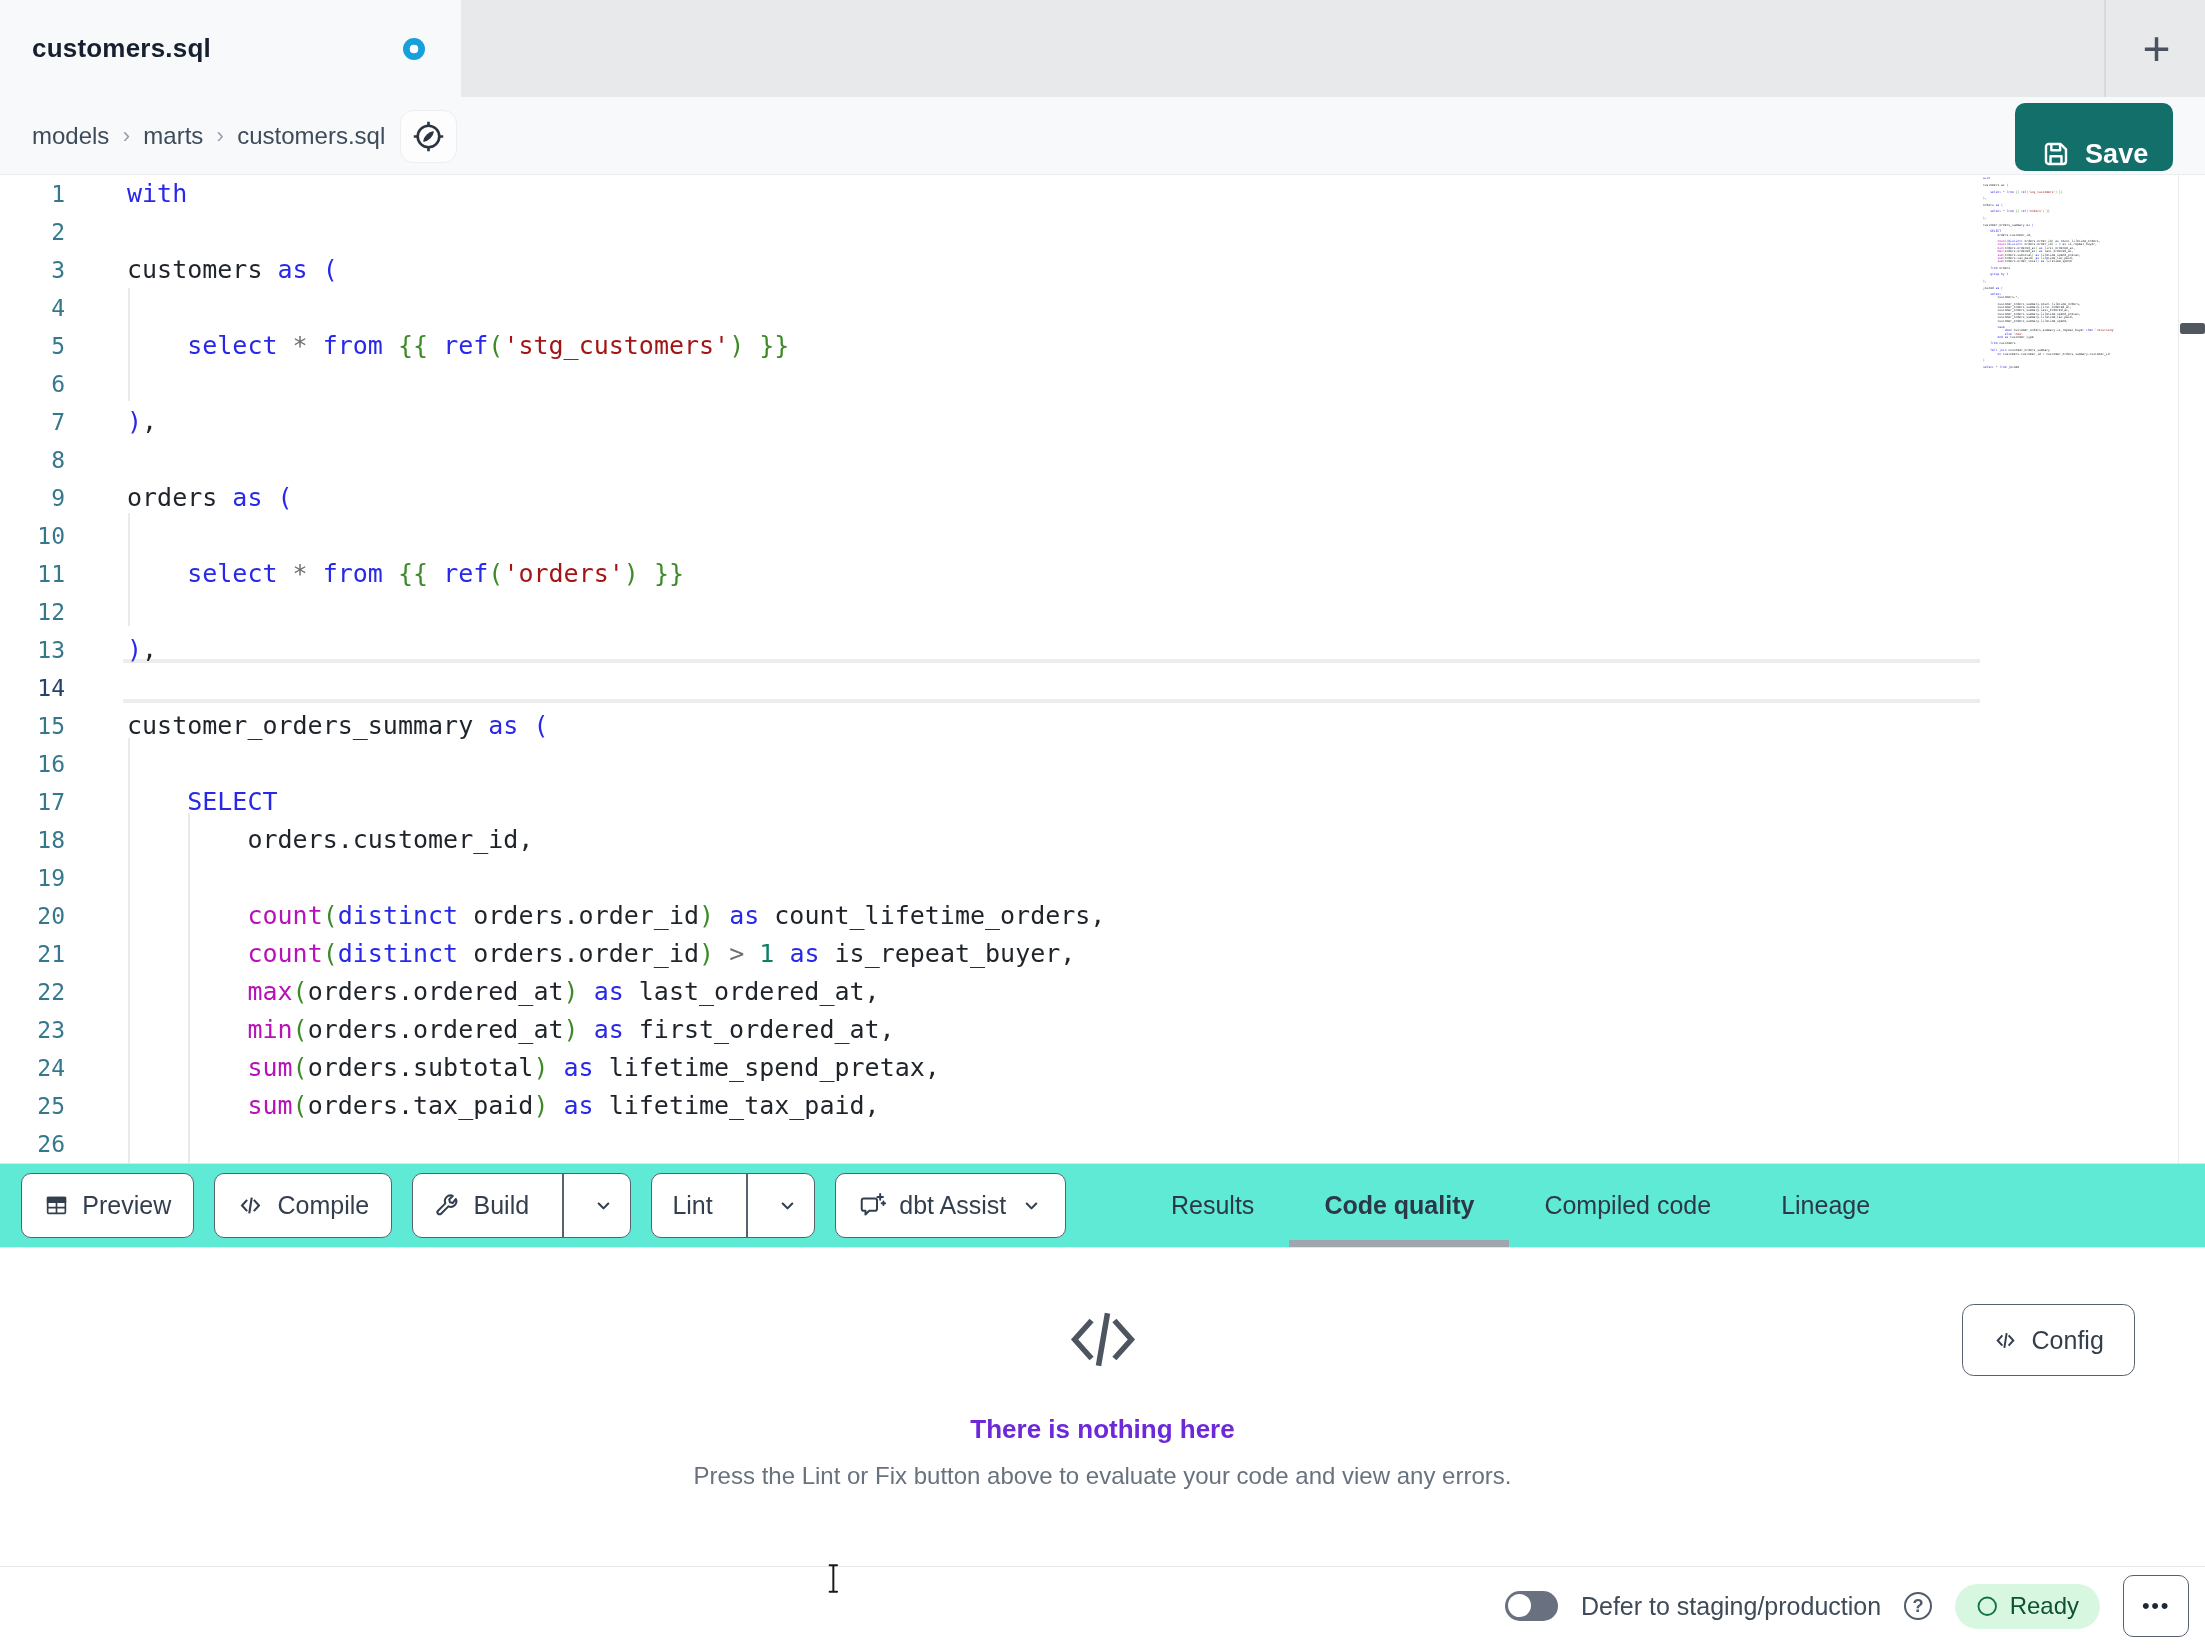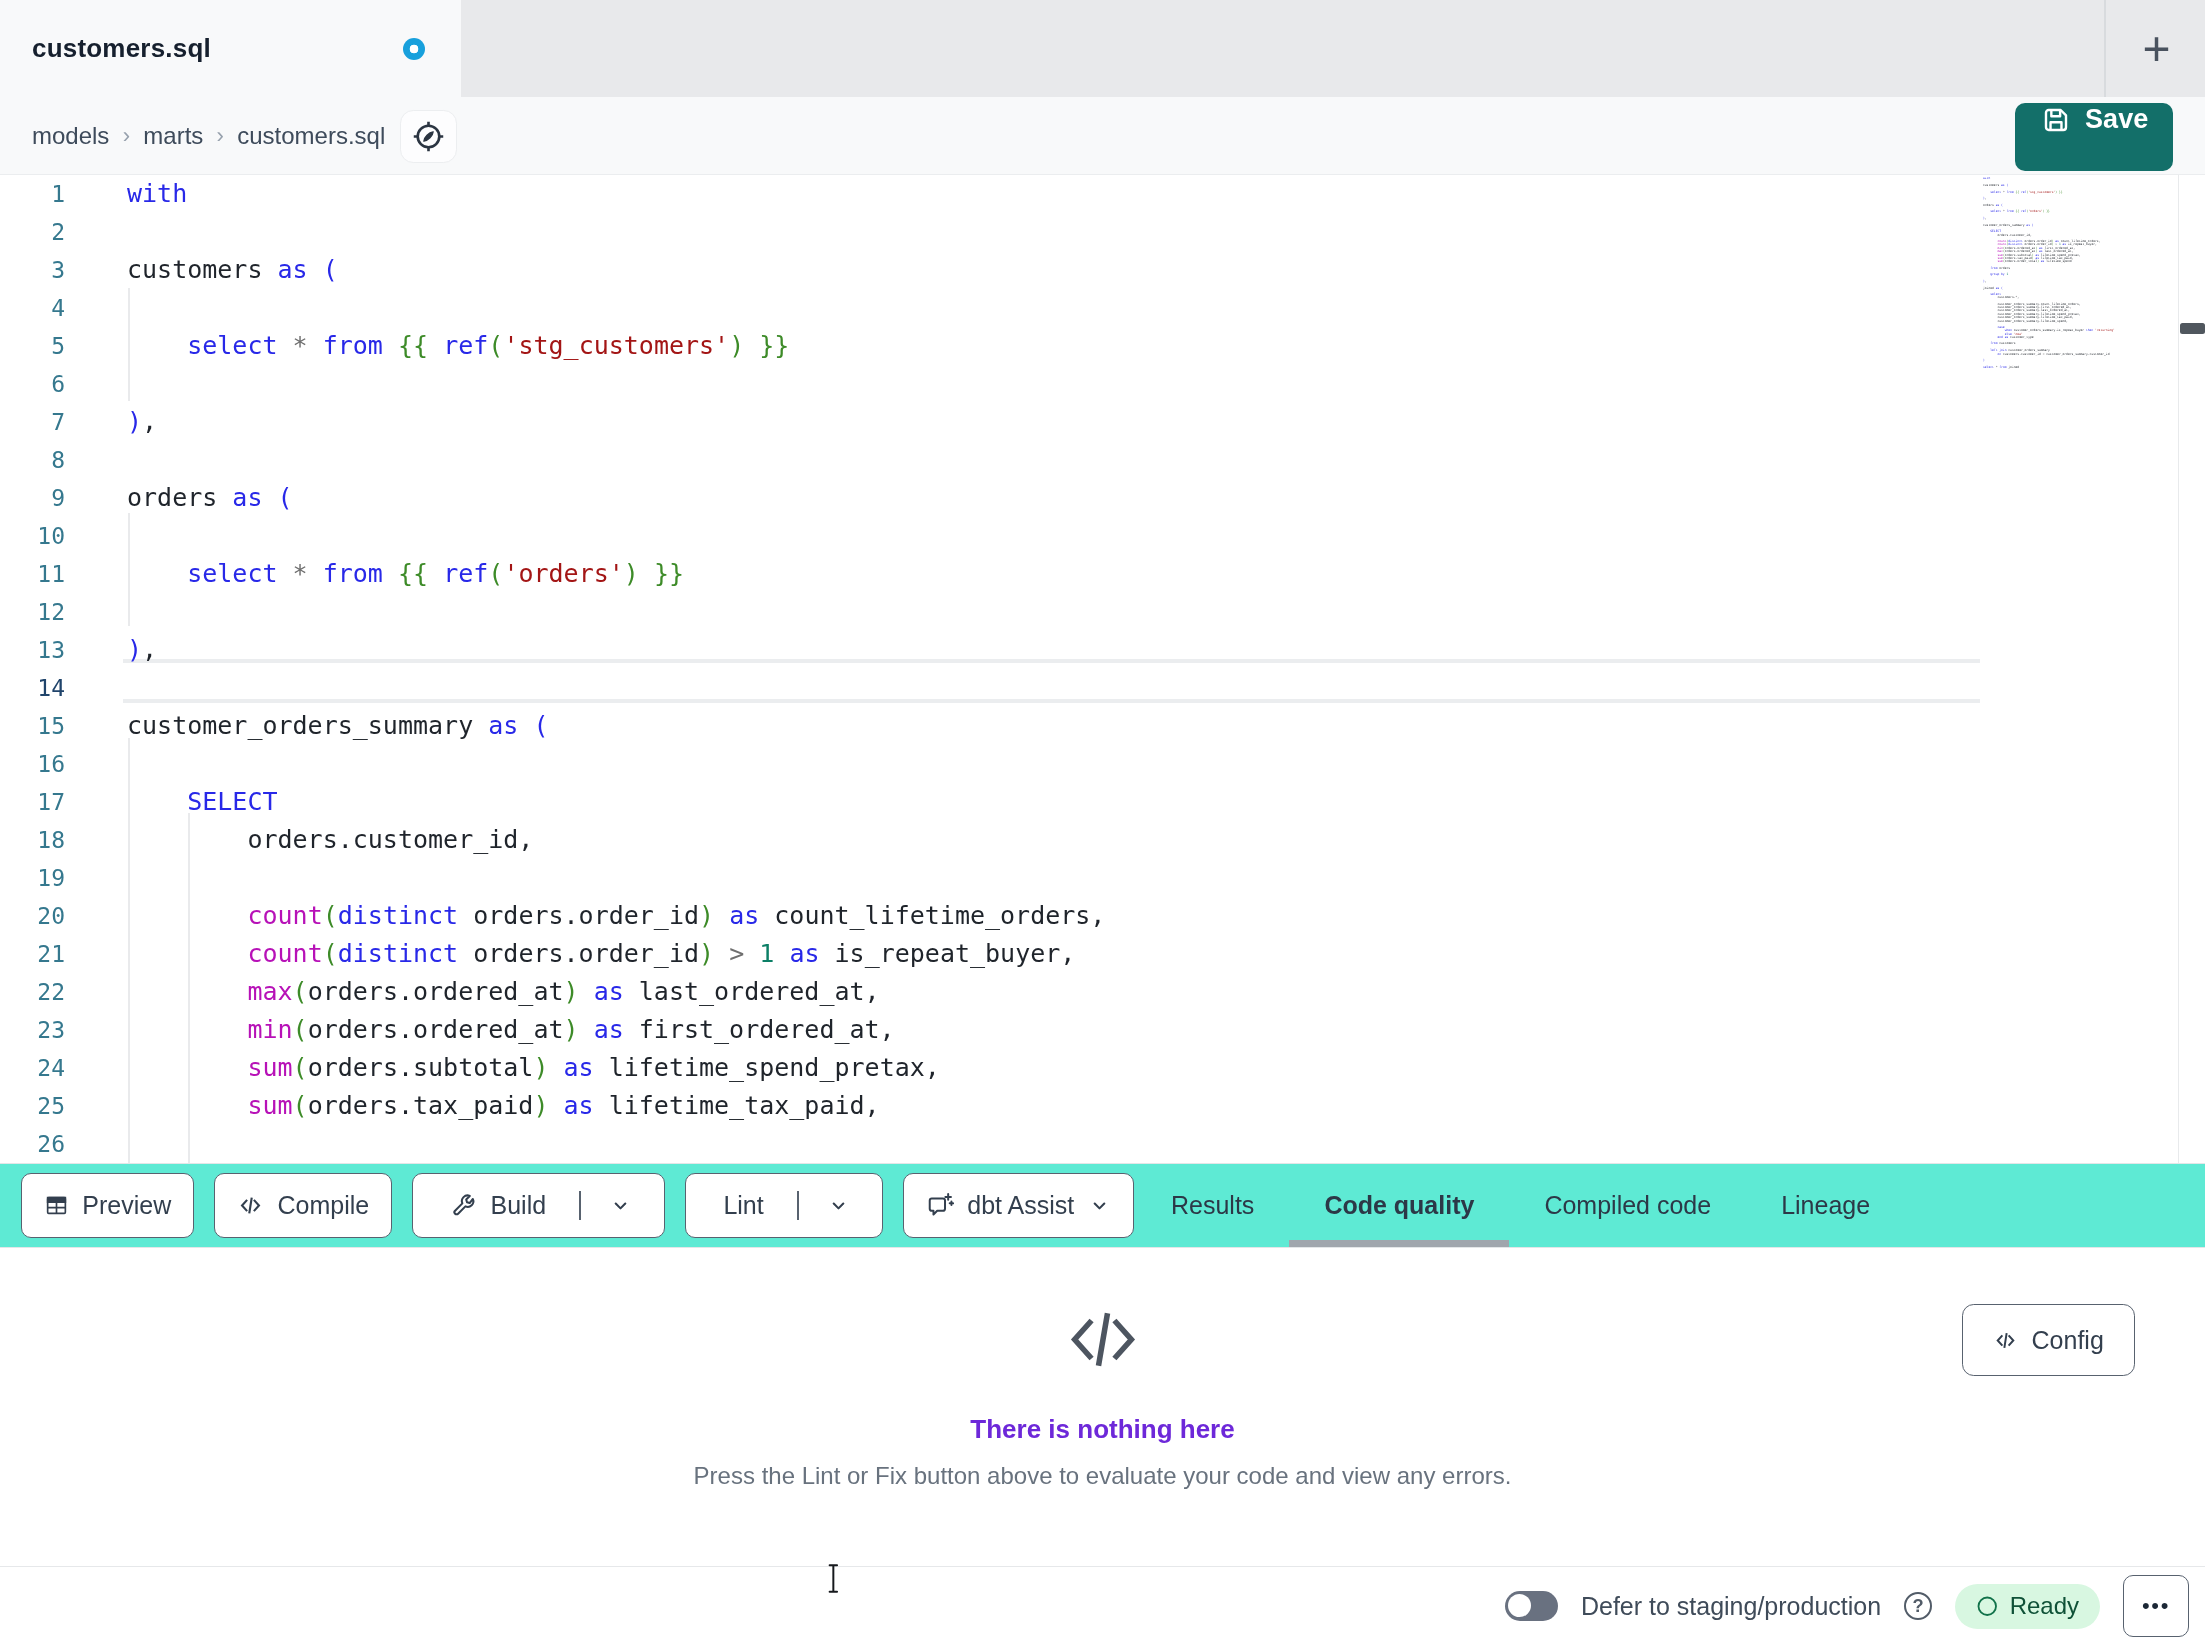--- a/index.html
+++ b/index.html
@@ -22,21 +22,21 @@
   .crumbrow{position:absolute;left:0;top:97px;width:2205px;height:78px;background:#f8f9fa;
        border-bottom:0.8px solid #ebedef;box-sizing:border-box;}
   .breadcrumb{position:absolute;left:32px;top:0;height:78px;display:flex;align-items:center;gap:13.3px;
        font-size:24px;color:#3e4b5b;}
   .crumb{cursor:pointer;}
   .crumb-sep{color:#97a1ad;font-size:22px;}
   .compass-btn{position:absolute;left:400px;top:12.5px;width:57px;height:53px;border-radius:13.3px;
        background:#fdfdfe;border:1.7px solid #eceef0;display:flex;align-items:center;justify-content:center;
        cursor:pointer;color:#2b3542;}
   .save-btn{position:absolute;left:2015px;top:5.8px;width:158px;height:68px;border:none;border-radius:10px;
-       background:var(--accent-teal,#136f69);color:#fff;display:flex;align-items:flex-start;justify-content:center;
+       background:var(--accent-teal,#136f69);color:#fff;display:flex;align-items:flex-end;justify-content:center;
        gap:13.3px;font-size:27px;font-weight:600;cursor:pointer;font-family:inherit;}
 
   
   .editor{position:absolute;left:0;top:175px;width:2205px;height:988px;background:#fff;
        font-family:"DejaVu Sans Mono", monospace;}
   .active-line-box{position:absolute;left:123px;top:484px;width:1857px;height:44px;box-sizing:border-box;
        border-top:4.2px solid #ebedef;border-bottom:4.2px solid #ebedef;background:#fff;}
   .guide{position:absolute;width:1.7px;background:#e9eaec;}
   .guide.g1{left:128px;top:113px;height:113px;}
   .guide.g2{left:128px;top:338px;height:113px;}
@@ -61,21 +61,21 @@
   .mini-line{height:5.5px;white-space:pre;}
   .ruler-line{position:absolute;left:2178px;top:0;width:0.8px;height:988px;background:#e8eaec;}
   .ruler-marker{position:absolute;left:2180px;top:148px;width:25px;height:11px;background:#50575e;border-radius:2.5px;cursor:pointer;}
 
   
   .actionbar{position:absolute;left:0;top:1163px;width:2205px;height:85px;background:#5eead4;
        border-top:0.8px solid #e3e6e8;border-bottom:0.8px solid #e3e6e8;box-sizing:border-box;}
   .btn-row{position:absolute;left:21px;top:9.2px;display:flex;gap:20px;align-items:stretch;height:65px;}
   .tbtn{display:flex;align-items:center;gap:13.3px;background:#fff;border:1.7px solid #58626f;border-radius:10px;
        color:#333f4e;font-size:25px;font-weight:500;padding:0 22px;cursor:pointer;font-family:inherit;box-sizing:border-box;}
-  .tbtn.split{padding:17px;overflow:hidden;}
+  .tbtn.split{padding:0;overflow:hidden;}
   .split-main{display:flex;align-items:center;gap:13.3px;padding:0 20px;background:transparent;border:none;
        font:inherit;color:inherit;cursor:pointer;height:100%;}
   .split-sep{width:1.7px;background:#58626f;align-self:stretch;}
   .split-chev{display:flex;align-items:center;justify-content:center;padding:0 15px;background:transparent;
        border:none;color:inherit;cursor:pointer;height:100%;}
   .result-tabs{position:absolute;left:1136px;top:0;height:83px;display:flex;}
   .rtab{position:relative;height:100%;display:flex;align-items:center;padding:0 35px;font-size:25px;
        color:#2c3847;cursor:pointer;}
   .rtab.active{font-weight:700;}
   .rtab.active::after{content:"";position:absolute;left:0;right:0;bottom:0;height:6.7px;background:#a0a6ad;}

